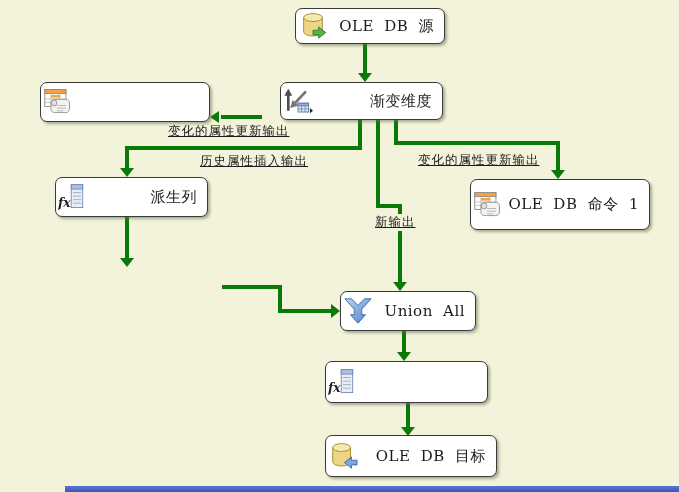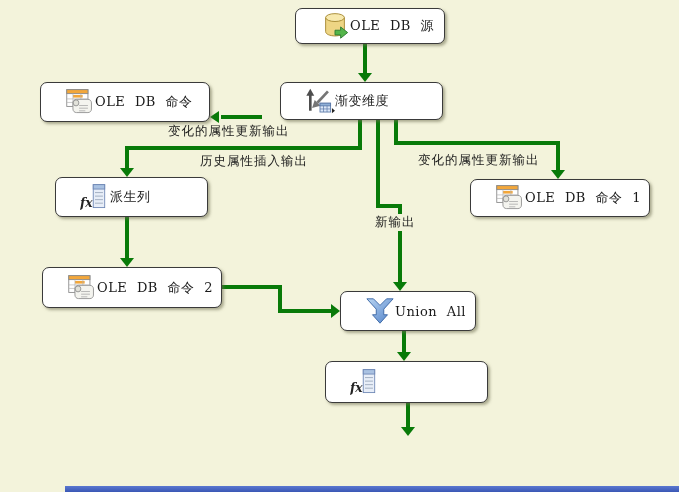--- a/index.html
+++ b/index.html
@@ -15,46 +15,47 @@
     background:#ffffff;
     border:1px solid #3a3a3a;
     border-radius:7px;
     box-shadow:2px 2px 3px rgba(110,110,80,0.55);
     display:flex;
     align-items:center;
     box-sizing:border-box;
   }
   .icon{
     flex:0 0 auto;
-    margin-left:24px;
+    margin-left:2px;
     width:30px;height:30px;
     display:flex;align-items:center;justify-content:center;
   }
   .icon svg{width:30px;height:30px;display:block;}
   .nlabel{
     flex:1 1 auto;
-    text-align:left;
-    font-size:13px;
+    text-align:right;
+    font-size:15px;
     color:#1a1a1a;
     word-spacing:5px;
     letter-spacing:0.5px;
     white-space:nowrap;
     padding-right:10px;
   }
   .seg{position:absolute;background:#087a08;}
   .arr{position:absolute;width:0;height:0;}
   .arr-down{border-left:7px solid transparent;border-right:7px solid transparent;border-top:9px solid #087a08;}
   .arr-left{border-top:6px solid transparent;border-bottom:6px solid transparent;border-right:9px solid #087a08;}
   .arr-right{border-top:7px solid transparent;border-bottom:7px solid transparent;border-left:9px solid #087a08;}
   .edge-label{
     position:absolute;
     font-size:12.5px;
     color:#1c1c1c;
     white-space:nowrap;
     letter-spacing:1px;
+    text-decoration:underline;
   }
   .edge-label.opaque{background:#f3f3db;padding:0 1px;}
   #bottom-bar{
     position:absolute;
     left:65px;top:486px;width:614px;height:6px;
     background:linear-gradient(#5a77d0,#3a57b5);
   }
 </style>
 </head>
 <body>
@@ -132,64 +133,49 @@
       <svg viewBox="0 0 34 32">
         <rect x="2" y="2" width="24" height="19" fill="#ffffff" stroke="#8a8a8a"></rect>
         <rect x="2" y="2" width="24" height="4.5" fill="#f3a73a" stroke="#8a8a8a"></rect>
         <rect x="9" y="8" width="11" height="3" fill="#f3a73a"></rect>
         <path d="M2 12.5 h24 M2 16.5 h24 M9 6.5 v14.5 M18 6.5 v14.5" stroke="#b5b5b5" stroke-width="0.8" fill="none"></path>
         <path d="M13 13 h13 c2.2 0 4 1.7 4 4 v7 c0 2.3 -1.8 4 -4 4 h-13 c-2.2 0 -4 -1.7 -4 -4 v-7 c0 -2.3 1.8 -4 4 -4 z" fill="#f4f4ef" stroke="#909090"></path>
         <ellipse cx="12.5" cy="17" rx="3.2" ry="3.4" fill="#e2e2da" stroke="#909090"></ellipse>
         <path d="M16 20 h10 M16 23 h10 M16 26 h7" stroke="#a8a8a8" stroke-width="0.9" fill="none"></path>
       </svg>
     </span>
-    <span class="nlabel">OLE DB 命令</span>
   </div>
 
   <div class="node" style="left:55px;top:177px;width:153px;height:40px">
     <span class="icon">
       <svg viewBox="0 0 34 32">
         <text x="0" y="27" font-size="14" font-style="italic" font-weight="bold" fill="#222222">fx</text>
         <rect x="15" y="2" width="13" height="26" fill="#e8eef8" stroke="#6e87b5"></rect>
         <rect x="15" y="2" width="13" height="5" fill="#aac2e2" stroke="#6e87b5"></rect>
         <path d="M17 11 h9 M17 15 h9 M17 19 h9 M17 23 h9" stroke="#9aa7bb" stroke-width="1" fill="none"></path>
       </svg>
     </span>
     <span class="nlabel">派生列</span>
   </div>
 
-  <div class="node" style="left:470px;top:179px;width:180px;height:38px">
+  <div class="node" style="left:470px;top:179px;width:180px;height:51px">
     <span class="icon">
       <svg viewBox="0 0 34 32">
         <rect x="2" y="2" width="24" height="19" fill="#ffffff" stroke="#8a8a8a"></rect>
         <rect x="2" y="2" width="24" height="4.5" fill="#f3a73a" stroke="#8a8a8a"></rect>
         <rect x="9" y="8" width="11" height="3" fill="#f3a73a"></rect>
         <path d="M2 12.5 h24 M2 16.5 h24 M9 6.5 v14.5 M18 6.5 v14.5" stroke="#b5b5b5" stroke-width="0.8" fill="none"></path>
         <path d="M13 13 h13 c2.2 0 4 1.7 4 4 v7 c0 2.3 -1.8 4 -4 4 h-13 c-2.2 0 -4 -1.7 -4 -4 v-7 c0 -2.3 1.8 -4 4 -4 z" fill="#f4f4ef" stroke="#909090"></path>
         <ellipse cx="12.5" cy="17" rx="3.2" ry="3.4" fill="#e2e2da" stroke="#909090"></ellipse>
         <path d="M16 20 h10 M16 23 h10 M16 26 h7" stroke="#a8a8a8" stroke-width="0.9" fill="none"></path>
       </svg>
     </span>
     <span class="nlabel">OLE DB 命令 1</span>
   </div>
 
-  <div class="node" style="left:42px;top:267px;width:180px;height:41px">
-    <span class="icon">
-      <svg viewBox="0 0 34 32">
-        <rect x="2" y="2" width="24" height="19" fill="#ffffff" stroke="#8a8a8a"></rect>
-        <rect x="2" y="2" width="24" height="4.5" fill="#f3a73a" stroke="#8a8a8a"></rect>
-        <rect x="9" y="8" width="11" height="3" fill="#f3a73a"></rect>
-        <path d="M2 12.5 h24 M2 16.5 h24 M9 6.5 v14.5 M18 6.5 v14.5" stroke="#b5b5b5" stroke-width="0.8" fill="none"></path>
-        <path d="M13 13 h13 c2.2 0 4 1.7 4 4 v7 c0 2.3 -1.8 4 -4 4 h-13 c-2.2 0 -4 -1.7 -4 -4 v-7 c0 -2.3 1.8 -4 4 -4 z" fill="#f4f4ef" stroke="#909090"></path>
-        <ellipse cx="12.5" cy="17" rx="3.2" ry="3.4" fill="#e2e2da" stroke="#909090"></ellipse>
-        <path d="M16 20 h10 M16 23 h10 M16 26 h7" stroke="#a8a8a8" stroke-width="0.9" fill="none"></path>
-      </svg>
-    </span>
-    <span class="nlabel">OLE DB 命令 2</span>
-  </div>
 
   <div class="node" style="left:340px;top:291px;width:136px;height:40px">
     <span class="icon">
       <svg viewBox="0 0 32 32">
         <defs>
           <linearGradient id="ug" x1="0" y1="0" x2="1" y2="1">
             <stop offset="0" stop-color="#b9d5f2"></stop>
             <stop offset="1" stop-color="#4f80c8"></stop>
           </linearGradient>
         </defs>
@@ -203,15 +189,25 @@
     <span class="icon">
       <svg viewBox="0 0 34 32">
         <text x="0" y="27" font-size="14" font-style="italic" font-weight="bold" fill="#222222">fx</text>
         <rect x="15" y="2" width="13" height="26" fill="#e8eef8" stroke="#6e87b5"></rect>
         <rect x="15" y="2" width="13" height="5" fill="#aac2e2" stroke="#6e87b5"></rect>
         <path d="M17 11 h9 M17 15 h9 M17 19 h9 M17 23 h9" stroke="#9aa7bb" stroke-width="1" fill="none"></path>
       </svg>
     </span>
   </div>
 
+  <div class="node" style="left:325px;top:435px;width:172px;height:42px">
+    <span class="icon">
+      <svg viewBox="0 0 32 32">
+        <path d="M5 7 v15 c0 2.6 4.3 4.6 9.5 4.6 s9.5 -2 9.5 -4.6 v-15" fill="#eed584" stroke="#a68a33"></path>
+        <ellipse cx="14.5" cy="7" rx="9.5" ry="4.2" fill="#f7e9ae" stroke="#a68a33"></ellipse>
+        <polygon points="31,20.5 25,20.5 25,17 17.5,23 25,29 25,25.5 31,25.5" fill="#7da7dd" stroke="#44699e"></polygon>
+      </svg>
+    </span>
+    <span class="nlabel">OLE DB 目标</span>
+  </div>
 
   <div id="bottom-bar"></div>
 </div>
 
 </body></html>

